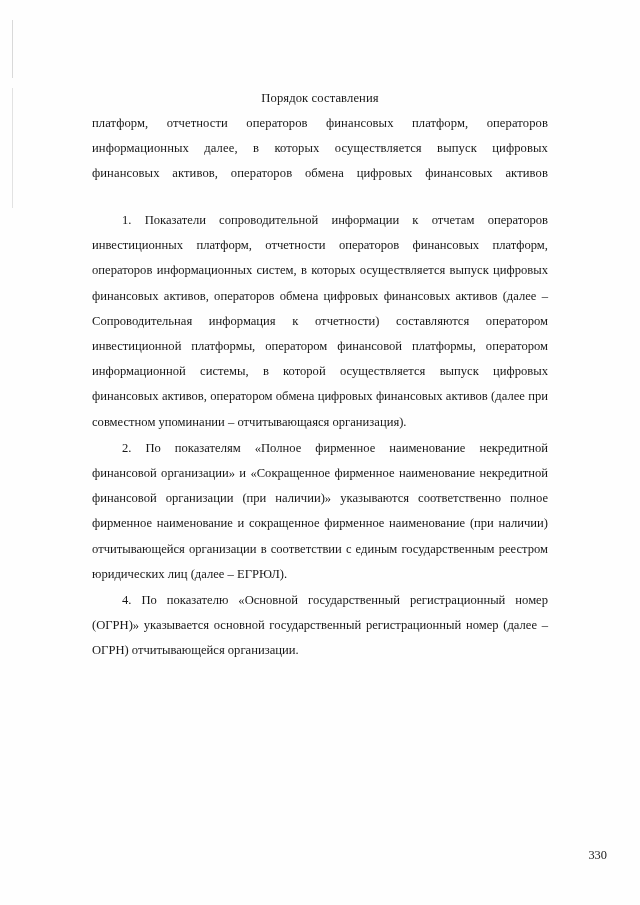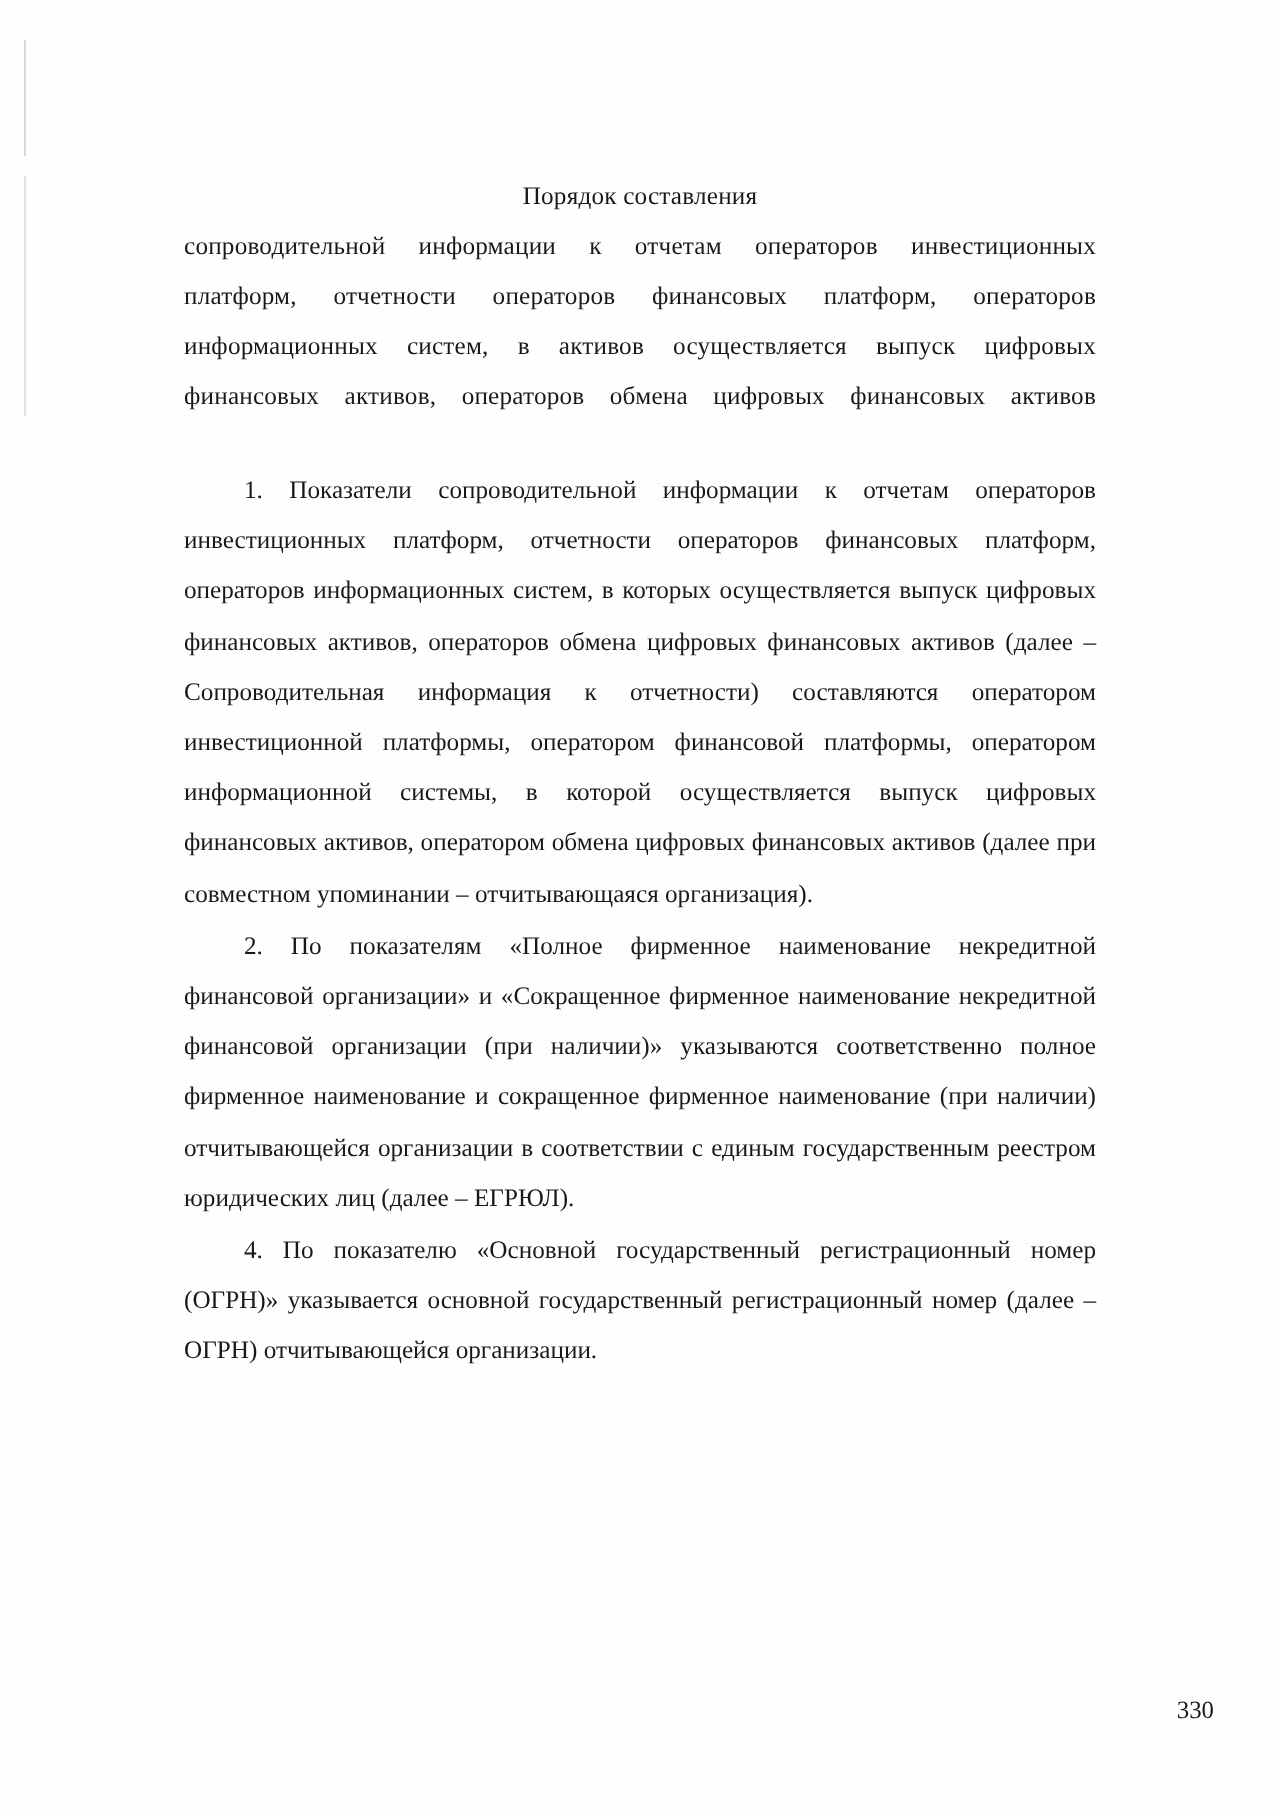--- a/index.html
+++ b/index.html
@@ -88,23 +88,22 @@
 
 <div class="page">
 
   <div class="scan-mark-top"></div>
   <div class="scan-mark-bottom"></div>
 
   <div class="content">
 
     <div class="heading">
       <span class="line-1">Порядок составления</span>
-      <span class="just-line">сопроводительной информации к отчетам операторов инвестиционных</span>
       <span class="just-line">платформ, отчетности операторов финансовых платформ, операторов</span>
-      <span class="just-line">информационных систем, в активов осуществляется выпуск цифровых</span>
+      <span class="just-line">информационных далее, в которых осуществляется выпуск цифровых</span>
       <span class="just-line">финансовых активов, операторов обмена цифровых финансовых активов</span>
     </div>
 
     <div class="body-text">
       <p class="para">1. Показатели сопроводительной информации к отчетам операторов инвестиционных платформ, отчетности операторов финансовых платформ, операторов информационных систем, в которых осуществляется выпуск цифровых финансовых активов, операторов обмена цифровых финансовых активов (далее – Сопроводительная информация к отчетности) составляются оператором инвестиционной платформы, оператором финансовой платформы, оператором информационной системы, в которой осуществляется выпуск цифровых финансовых активов, оператором обмена цифровых финансовых активов (далее при совместном упоминании – отчитывающаяся организация).</p>
       <p class="para">2. По показателям «Полное фирменное наименование некредитной финансовой организации» и «Сокращенное фирменное наименование некредитной финансовой организации (при наличии)» указываются соответственно полное фирменное наименование и сокращенное фирменное наименование (при наличии) отчитывающейся организации в соответствии с единым государственным реестром юридических лиц (далее – ЕГРЮЛ).</p>
       <p class="para">4. По показателю «Основной государственный регистрационный номер (ОГРН)» указывается основной государственный регистрационный номер (далее – ОГРН) отчитывающейся организации.</p>
     </div>
 
   </div>

